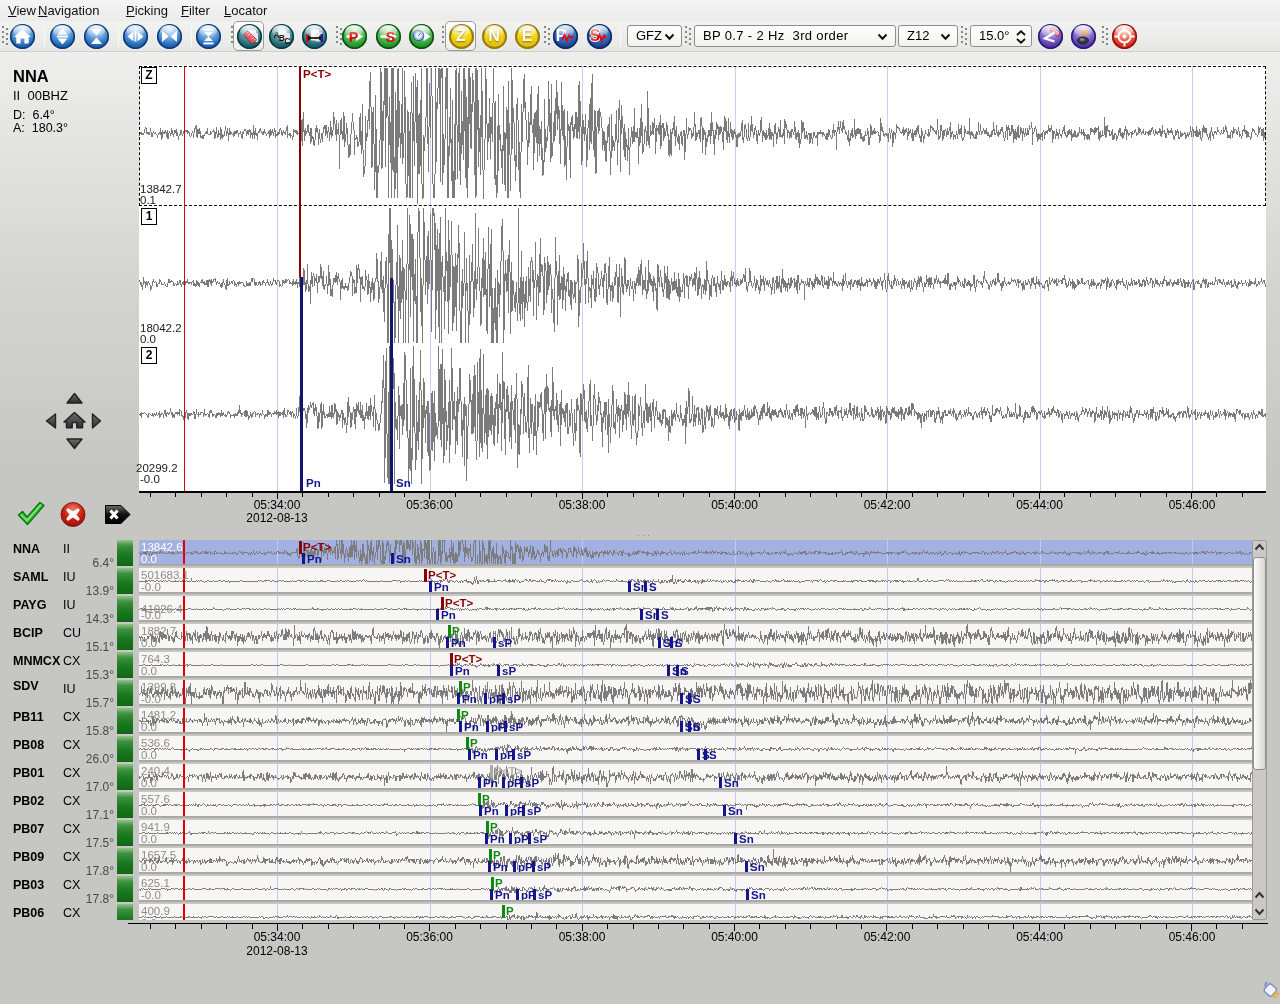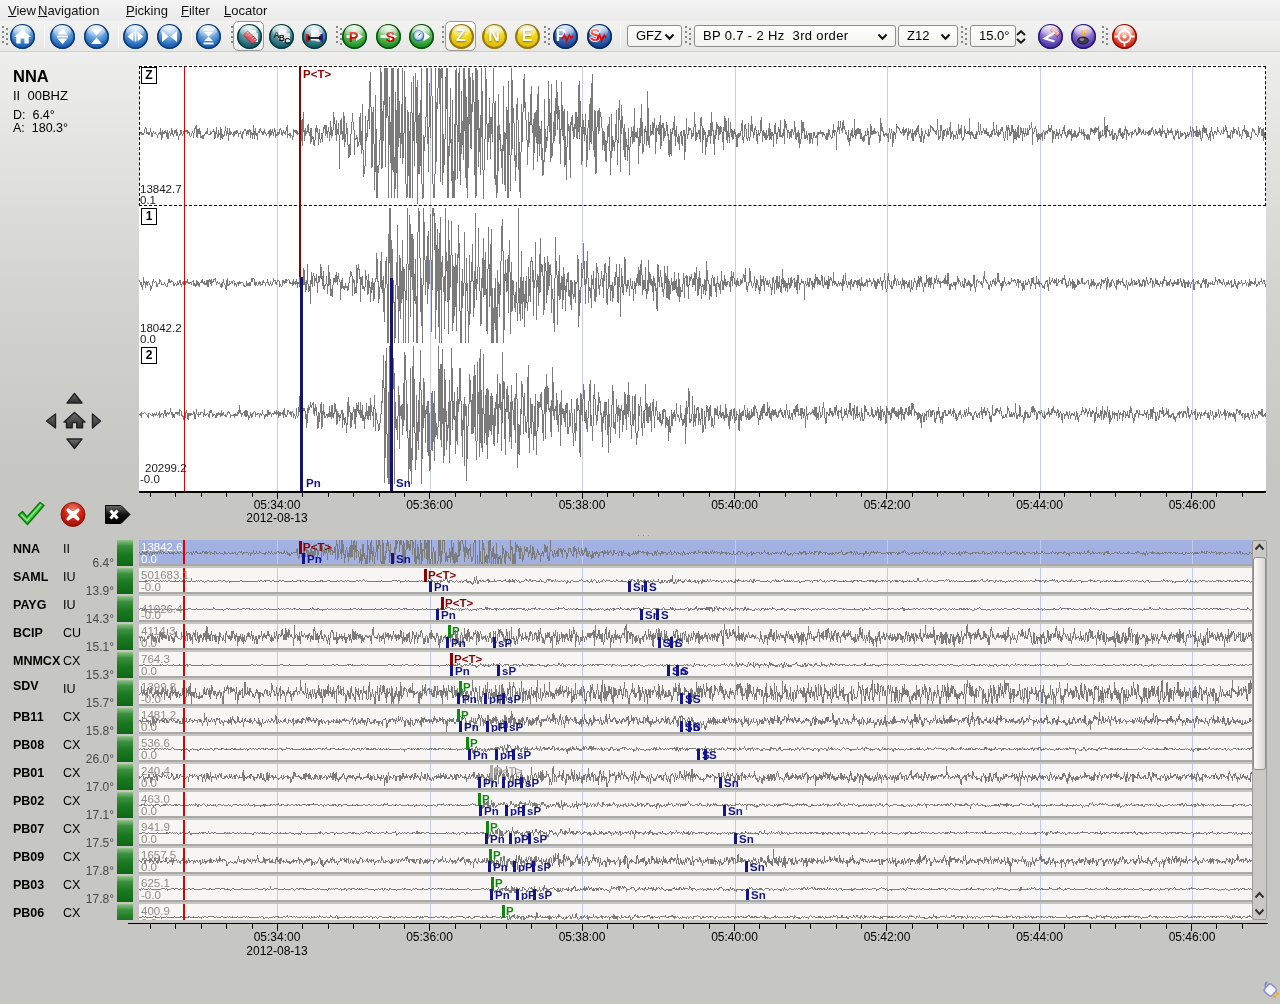--- a/index.html
+++ b/index.html
@@ -179,21 +179,21 @@
   </div>
 <div class="combo" style="left:627px;width:55px">GFZ<svg width="11" height="8" viewBox="0 0 11 8" style="left:36px">
       <path d="M1.5 1.5 L5.5 5.8 L9.5 1.5" stroke="#111" stroke-width="2" fill="none"></path>
     </svg></div>
 <div class="combo" style="left:694px;width:202px;letter-spacing:.35px">BP 0.7 - 2 Hz&nbsp; 3rd order<svg width="11" height="8" viewBox="0 0 11 8" style="left:182px">
       <path d="M1.5 1.5 L5.5 5.8 L9.5 1.5" stroke="#111" stroke-width="2" fill="none"></path>
     </svg></div>
 <div class="combo" style="left:898px;width:60px">Z12<svg width="11" height="8" viewBox="0 0 11 8" style="left:41px">
       <path d="M1.5 1.5 L5.5 5.8 L9.5 1.5" stroke="#111" stroke-width="2" fill="none"></path>
     </svg></div>
-<div class="combo" style="left:970px;width:46px">15.0°<svg width="12" height="14" viewBox="0 0 12 14" style="left:44px;top:4px">
+<div class="combo" style="left:970px;width:62px">15.0°<svg width="12" height="14" viewBox="0 0 12 14" style="left:44px;top:4px">
       <path d="M2 5 L6 1.4 L10 5" stroke="#111" stroke-width="1.9" fill="none"></path>
       <path d="M2 9 L6 12.6 L10 9" stroke="#111" stroke-width="1.9" fill="none"></path>
     </svg></div>
 <div class="ball b-purp" style="left:1037.5px">
     <svg width="25" height="25" viewBox="0 0 25 25">
       <g transform="rotate(40 17 8)">
         <rect x="12" y="5.5" width="10" height="4.6" rx="1" fill="#f0808e" stroke="#8f1020" stroke-width=".6"></rect>
         <path d="M14 5.5v1.5M16 5.5v2.2M18 5.5v1.5M20 5.5v2.2" stroke="#fff" stroke-width=".7"></path>
       </g>
       <path d="M16.5 8.5 L7 14.5 L16.5 17.5" stroke="#fff" stroke-width="2.3" fill="none"></path>
@@ -257,21 +257,21 @@
 <div class="mklabel" style="left:306px;top:478px;color:#14148e">Pn</div>
 <div class="abs" style="left:390px;top:278px;width:3px;height:213px;background:#14146e"></div>
 <div class="mklabel" style="left:396px;top:478px;color:#14148e">Sn</div>
 <div class="zbox" style="left:141px;top:67px">Z</div>
 <div class="zbox" style="left:141px;top:208px">1</div>
 <div class="zbox" style="left:141px;top:347px">2</div>
 <div class="amp" style="left:140px;top:184px">13842.7</div>
 <div class="amp" style="left:140px;top:195px">0.1</div>
 <div class="amp" style="left:140px;top:323px">18042.2</div>
 <div class="amp" style="left:140px;top:334px">0.0</div>
-<div class="amp" style="left:145px;top:463px">20299.2</div>
+<div class="amp" style="left:136px;top:463px">20299.2</div>
 <div class="amp" style="left:140px;top:474px">-0.0</div>
 <div class="abs" style="left:139px;top:491px;width:1127px;height:1.5px;background:#000"></div>
 <div class="tick" style="left:150.1px;top:492px;height:4.5px"></div>
 <div class="tick" style="left:175.4px;top:492px;height:4.5px"></div>
 <div class="tick" style="left:200.8px;top:492px;height:4.5px"></div>
 <div class="tick" style="left:226.2px;top:492px;height:4.5px"></div>
 <div class="tick" style="left:251.6px;top:492px;height:4.5px"></div>
 <div class="tick" style="left:277.0px;top:492px;height:7px"></div>
 <div class="tick" style="left:302.4px;top:492px;height:4.5px"></div>
 <div class="tick" style="left:327.8px;top:492px;height:4.5px"></div>
@@ -445,21 +445,21 @@
       <div class="rmk" style="left:309px;top:1px;width:2.5px;background:#0f8a10"></div>
       <div class="mklabel" style="left:313px;top:2px;color:#0f8a10">P</div>
       <div class="rmk" style="left:307px;top:13px;background:#14148e"></div>
       <div class="mklabel" style="left:312px;top:14px;color:#14148e">Pn</div>
       <div class="rmk" style="left:354px;top:13px;background:#14148e"></div>
       <div class="mklabel" style="left:359px;top:14px;color:#14148e">sP</div>
       <div class="rmk" style="left:519px;top:13px;background:#14148e"></div>
       <div class="mklabel" style="left:524px;top:14px;color:#14148e">Sn</div>
       <div class="rmk" style="left:531px;top:13px;background:#14148e"></div>
       <div class="mklabel" style="left:536px;top:14px;color:#14148e">S</div>
-      <div class="ramp" style="left:2px;top:2px;color:#8c8c8a">4114.3</div>
+      <div class="ramp" style="left:2px;top:2px;color:#8c8c8a">1882.7</div>
       <div class="ramp" style="left:2px;top:14px;color:#8c8c8a">0.0</div>
     </div>
     <div class="sta" style="left:13px;top:117px">MNMCX</div>
     <div class="net" style="left:63px;top:117px">CX</div>
     <div class="dist" style="left:74px;top:131px">15.3°</div>
     <div class="gbar" style="top:114px"></div>
     <div class="row" style="top:114px;background:#f7f6f4;border-bottom:2px solid #a8a8a4">
       <div class="rgline" style="left:138.0px"></div>
       <div class="rgline" style="left:290.5px"></div>
       <div class="rgline" style="left:443.0px"></div>
@@ -625,21 +625,21 @@
       <div class="rmk" style="left:339px;top:1px;width:2.5px;background:#0f8a10"></div>
       <div class="mklabel" style="left:343px;top:2px;color:#0f8a10">P</div>
       <div class="rmk" style="left:340px;top:13px;background:#14148e"></div>
       <div class="mklabel" style="left:345px;top:14px;color:#14148e">Pn</div>
       <div class="rmk" style="left:366px;top:13px;background:#14148e"></div>
       <div class="mklabel" style="left:371px;top:14px;color:#14148e">pP</div>
       <div class="rmk" style="left:383px;top:13px;background:#14148e"></div>
       <div class="mklabel" style="left:388px;top:14px;color:#14148e">sP</div>
       <div class="rmk" style="left:584px;top:13px;background:#14148e"></div>
       <div class="mklabel" style="left:589px;top:14px;color:#14148e">Sn</div>
-      <div class="ramp" style="left:2px;top:2px;color:#8c8c8a">463.0</div>
+      <div class="ramp" style="left:2px;top:2px;color:#8c8c8a">557.6</div>
       <div class="ramp" style="left:2px;top:14px;color:#8c8c8a">0.0</div>
     </div>
     <div class="sta" style="left:13px;top:285px">PB07</div>
     <div class="net" style="left:63px;top:285px">CX</div>
     <div class="dist" style="left:74px;top:299px">17.5°</div>
     <div class="gbar" style="top:282px"></div>
     <div class="row" style="top:282px;background:#f7f6f4;border-bottom:2px solid #a8a8a4">
       <div class="rgline" style="left:138.0px"></div>
       <div class="rgline" style="left:290.5px"></div>
       <div class="rgline" style="left:443.0px"></div>

